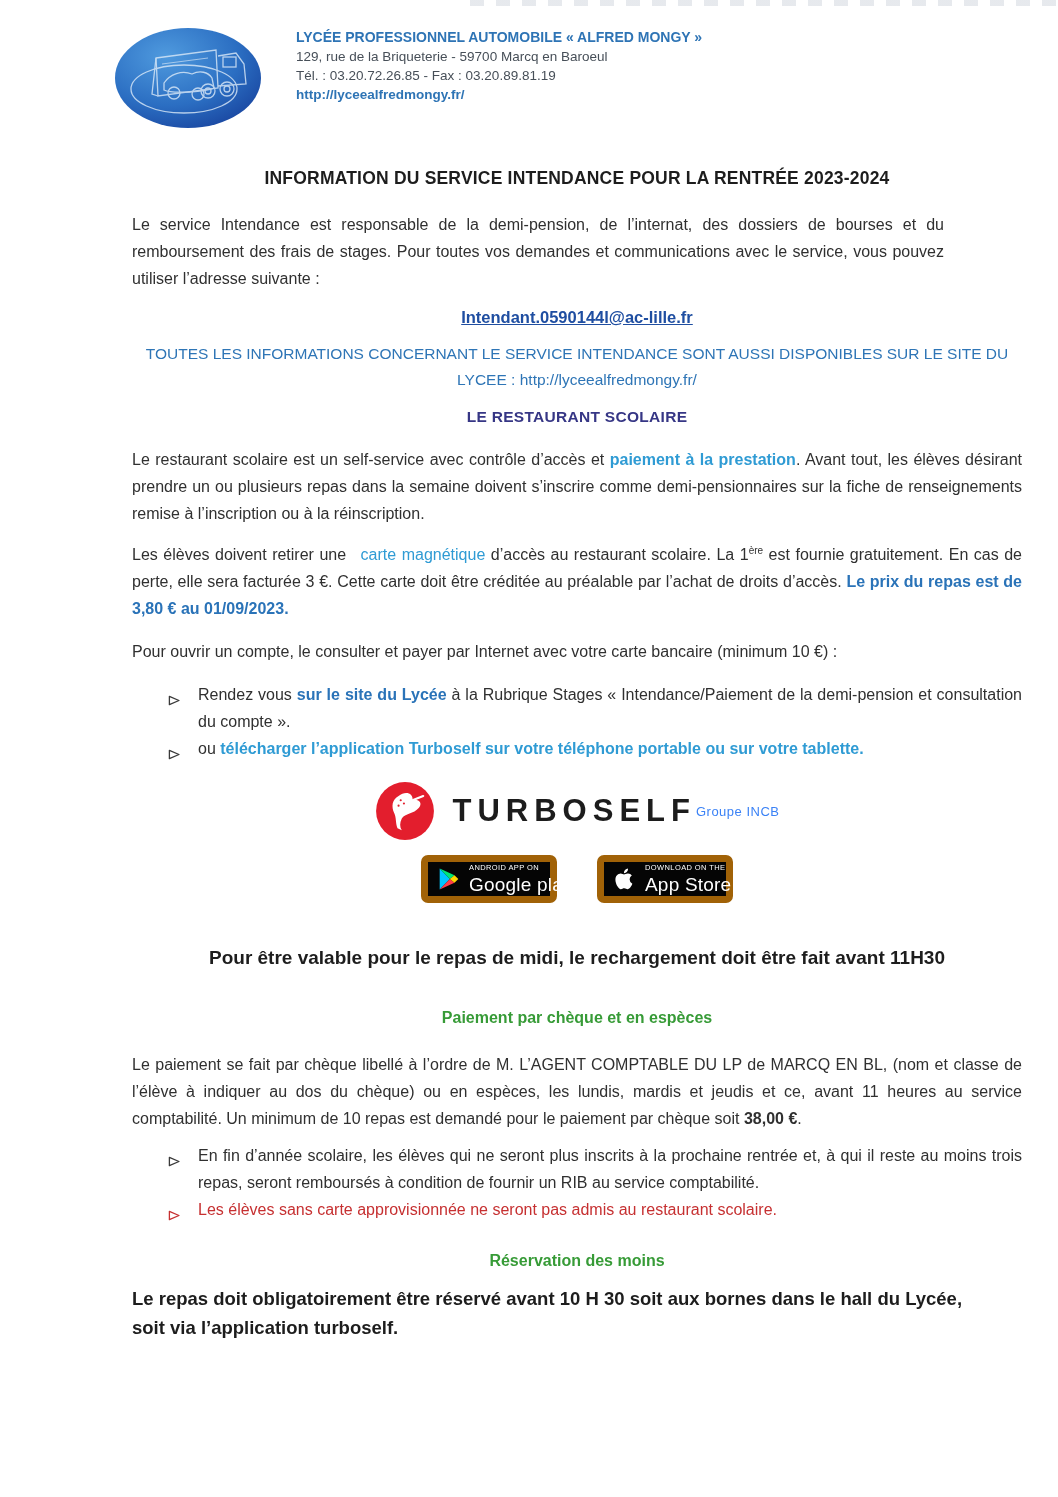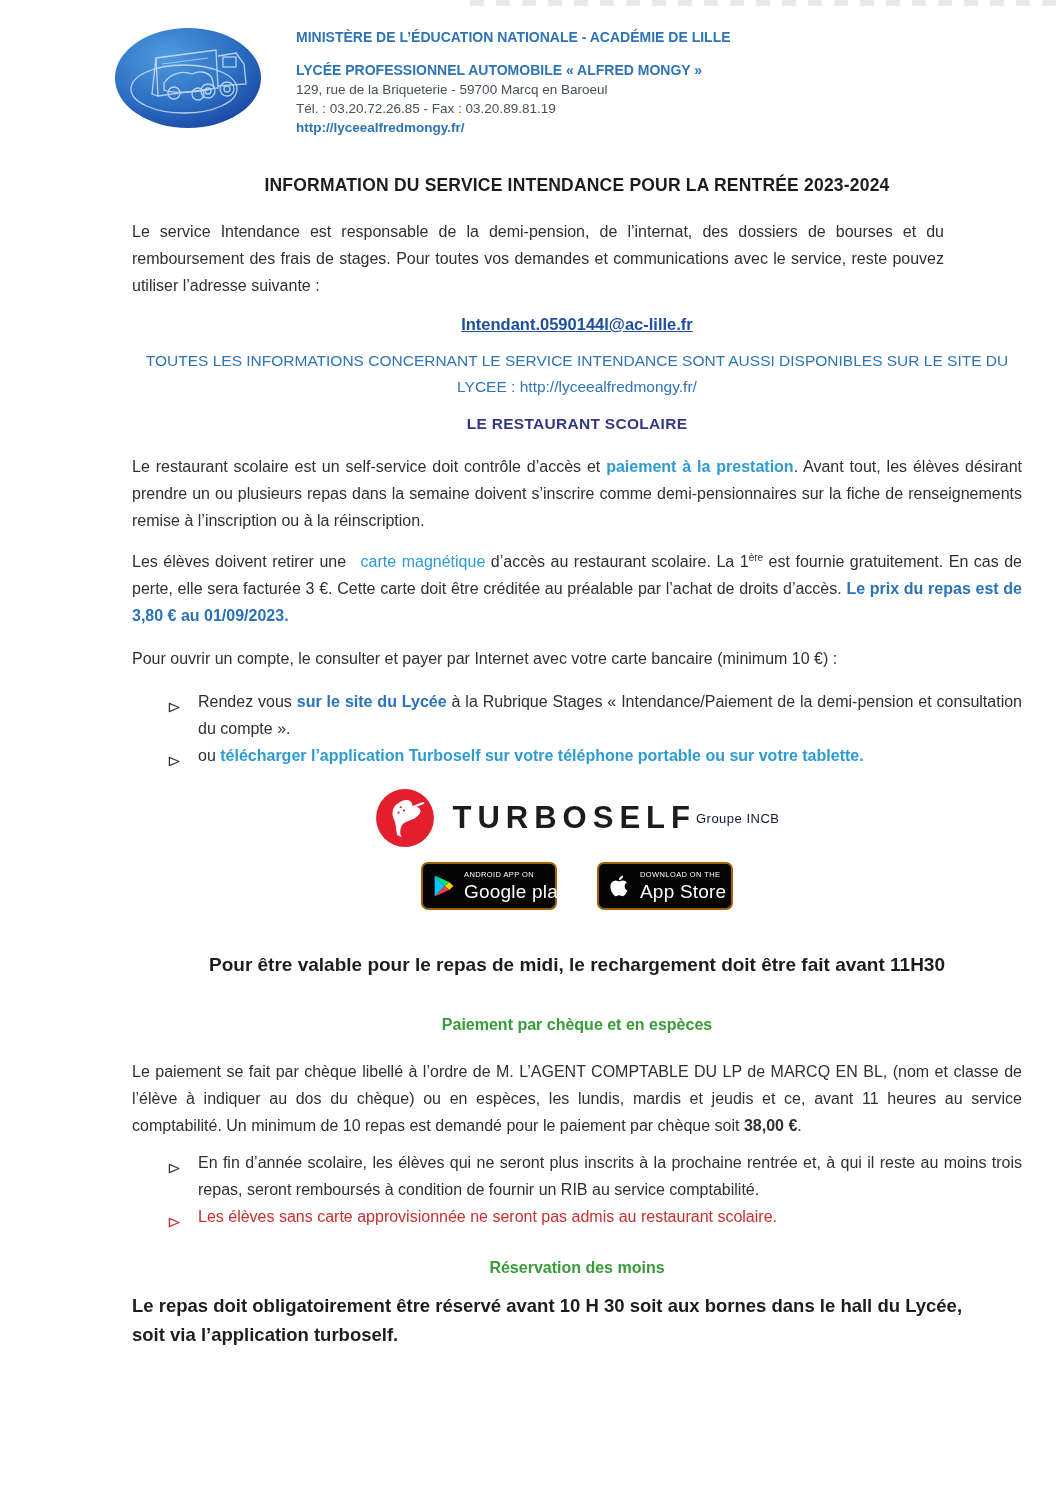--- a/index.html
+++ b/index.html
@@ -71,26 +71,26 @@
   .bullets2{margin-top:10px;}
   .bullet .arrow{flex:none;width:30px;padding-top:7px;}
   .bullet .btxt{flex:1;text-align:justify;}
   .bullet-red{margin-top:8px;}
   .red-text{color:#c63031;}
   
   .ts-logo{margin-top:12px;display:flex;justify-content:center;align-items:center;gap:18px;}
   .ts-bird{flex:none;width:60px;height:60px;}
   .ts-wordmark{display:flex;flex-direction:row;align-items:center;}
   .ts-name{font-size:31px;font-weight:bold;letter-spacing:6px;color:#1c1c1c;}
-  .ts-sub{font-size:13px;color:#0f172a;margin-top:0;letter-spacing:.5px;}
+  .ts-sub{font-size:13px;color:#3b82f6;margin-top:0;letter-spacing:.5px;}
   .badges{margin-top:14px;display:flex;justify-content:center;gap:40px;}
   .badge{
     display:flex;align-items:center;gap:9px;
     width:136px;height:48px;box-sizing:border-box;
-    background:#050505;border:2px solid #a16207;border-radius:7px;
+    background:#050505;border:7px solid #a16207;border-radius:7px;
     padding:4px 10px;color:#fff;cursor:pointer;
   }
   .badge-icon{flex:none;width:22px;height:24px;}
   .badge-text{display:flex;flex-direction:column;line-height:1;}
   .badge-small{font-size:7.5px;letter-spacing:.4px;text-transform:uppercase;margin-bottom:3px;}
   .badge-big{font-size:19px;letter-spacing:.2px;white-space:nowrap;}
   
   .big-bold-center{
     margin-top:44px;text-align:center;
     font-size:19px;font-weight:bold;color:#1d1d1d;
@@ -128,43 +128,42 @@
           <circle cx="96" cy="65" r="7"></circle>
             <circle cx="96" cy="65" r="3"></circle>
           <path d="M52,57 C58,48 70,44 80,48 C88,44 96,46 100,52 L102,62 C94,66 60,68 52,64 Z"></path>
           <circle cx="62" cy="67" r="6"></circle>
             <circle cx="86" cy="68" r="6"></circle>
           <path d="M50,38 L96,32" stroke-width="0.8"></path>
         </g>
       </svg>
     </div>
     <div class="header-text">
-      <div class="ministry">MINISTÈRE DE L’ÉDUCATION NATIONALE - ACADÉMIE DE LILLE</div>
       <div class="school">LYCÉE PROFESSIONNEL AUTOMOBILE « ALFRED MONGY »</div>
       <div class="addr">129, rue de la Briqueterie - 59700 Marcq en Baroeul</div>
       <div class="addr">Tél. : 03.20.72.26.85 - Fax : 03.20.89.81.19</div>
       <a href="#" class="site">http://lyceealfredmongy.fr/</a>
     </div>
   </header>
 
   <main class="content">
 
     <h1 class="doc-title">INFORMATION DU SERVICE INTENDANCE POUR LA RENTRÉE 2023-2024</h1>
 
-    <p class="para intro">Le service Intendance est responsable de la demi-pension, de l’internat, des dossiers de bourses et  du remboursement des frais de stages. Pour toutes vos demandes et communications avec le service, reste pouvez utiliser l’adresse suivante :</p>
+    <p class="para intro">Le service Intendance est responsable de la demi-pension, de l’internat, des dossiers de bourses et  du remboursement des frais de stages. Pour toutes vos demandes et communications avec le service, vous pouvez utiliser l’adresse suivante :</p>
 
     <div class="center">
       <a href="#" class="email">Intendant.0590144l@ac-lille.fr</a>
     </div>
 
     <p class="caps-notice">TOUTES LES INFORMATIONS CONCERNANT LE SERVICE INTENDANCE SONT AUSSI DISPONIBLES SUR LE SITE DU LYCEE : http://lyceealfredmongy.fr/</p>
 
     <div class="navy-heading">LE RESTAURANT SCOLAIRE</div>
 
-    <p class="para p-std"><span>Le restaurant scolaire est un self-service doit contrôle d’accès et </span><span class="blue-light-b">paiement à la prestation</span><span>. Avant tout, les élèves désirant prendre un ou plusieurs repas dans la semaine doivent s’inscrire comme demi-pensionnaires sur la fiche de renseignements remise à l’inscription ou à la réinscription.</span></p>
+    <p class="para p-std"><span>Le restaurant scolaire est un self-service avec contrôle d’accès et </span><span class="blue-light-b">paiement à la prestation</span><span>. Avant tout, les élèves désirant prendre un ou plusieurs repas dans la semaine doivent s’inscrire comme demi-pensionnaires sur la fiche de renseignements remise à l’inscription ou à la réinscription.</span></p>
 
     <p class="para p-card"><span>Les élèves doivent retirer une </span><span class="blue-light">carte magnétique</span><span> d’accès au restaurant scolaire. La 1</span><sup>ère</sup><span> est fournie gratuitement. En cas de perte, elle sera facturée 3 €. Cette carte doit être créditée au préalable par l’achat de droits d’accès. </span><span class="blue-md">Le prix du repas est de 3,80 € au 01/09/2023.</span></p>
 
 
     <p class="para p-pay-intro">Pour ouvrir un compte, le consulter et payer par Internet avec votre carte bancaire (minimum 10 €) :</p>
 
     <div class="bullets1">
       <div class="bullet">
         <span class="arrow">
           <svg width="13" height="13" viewBox="0 0 14 14">

